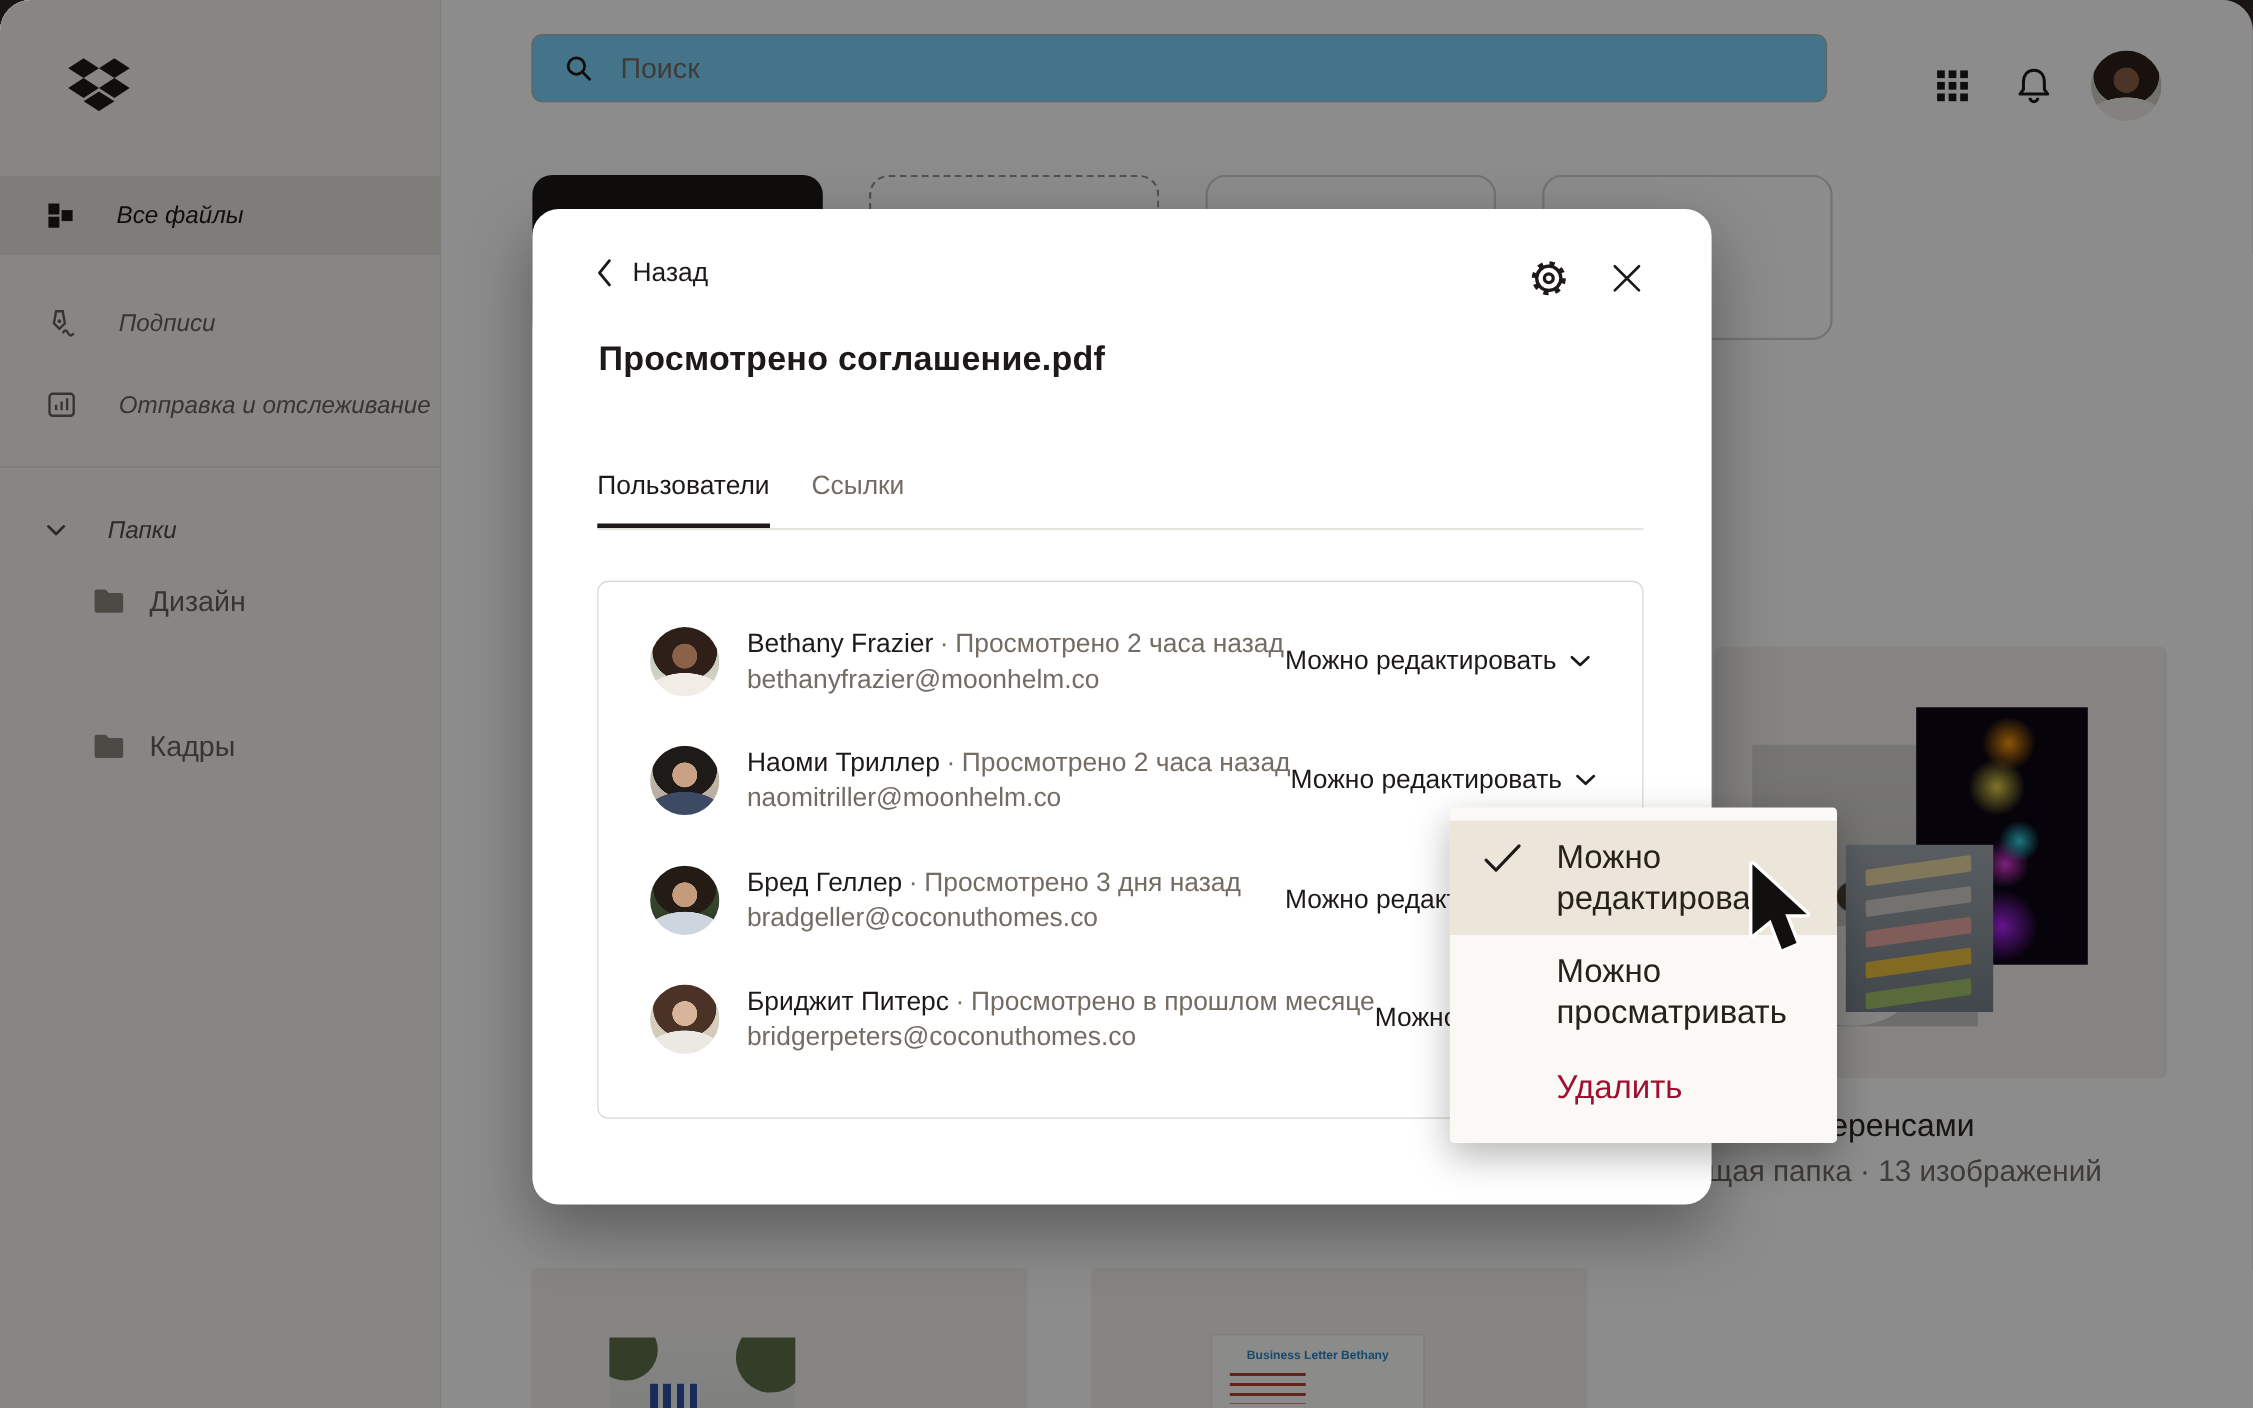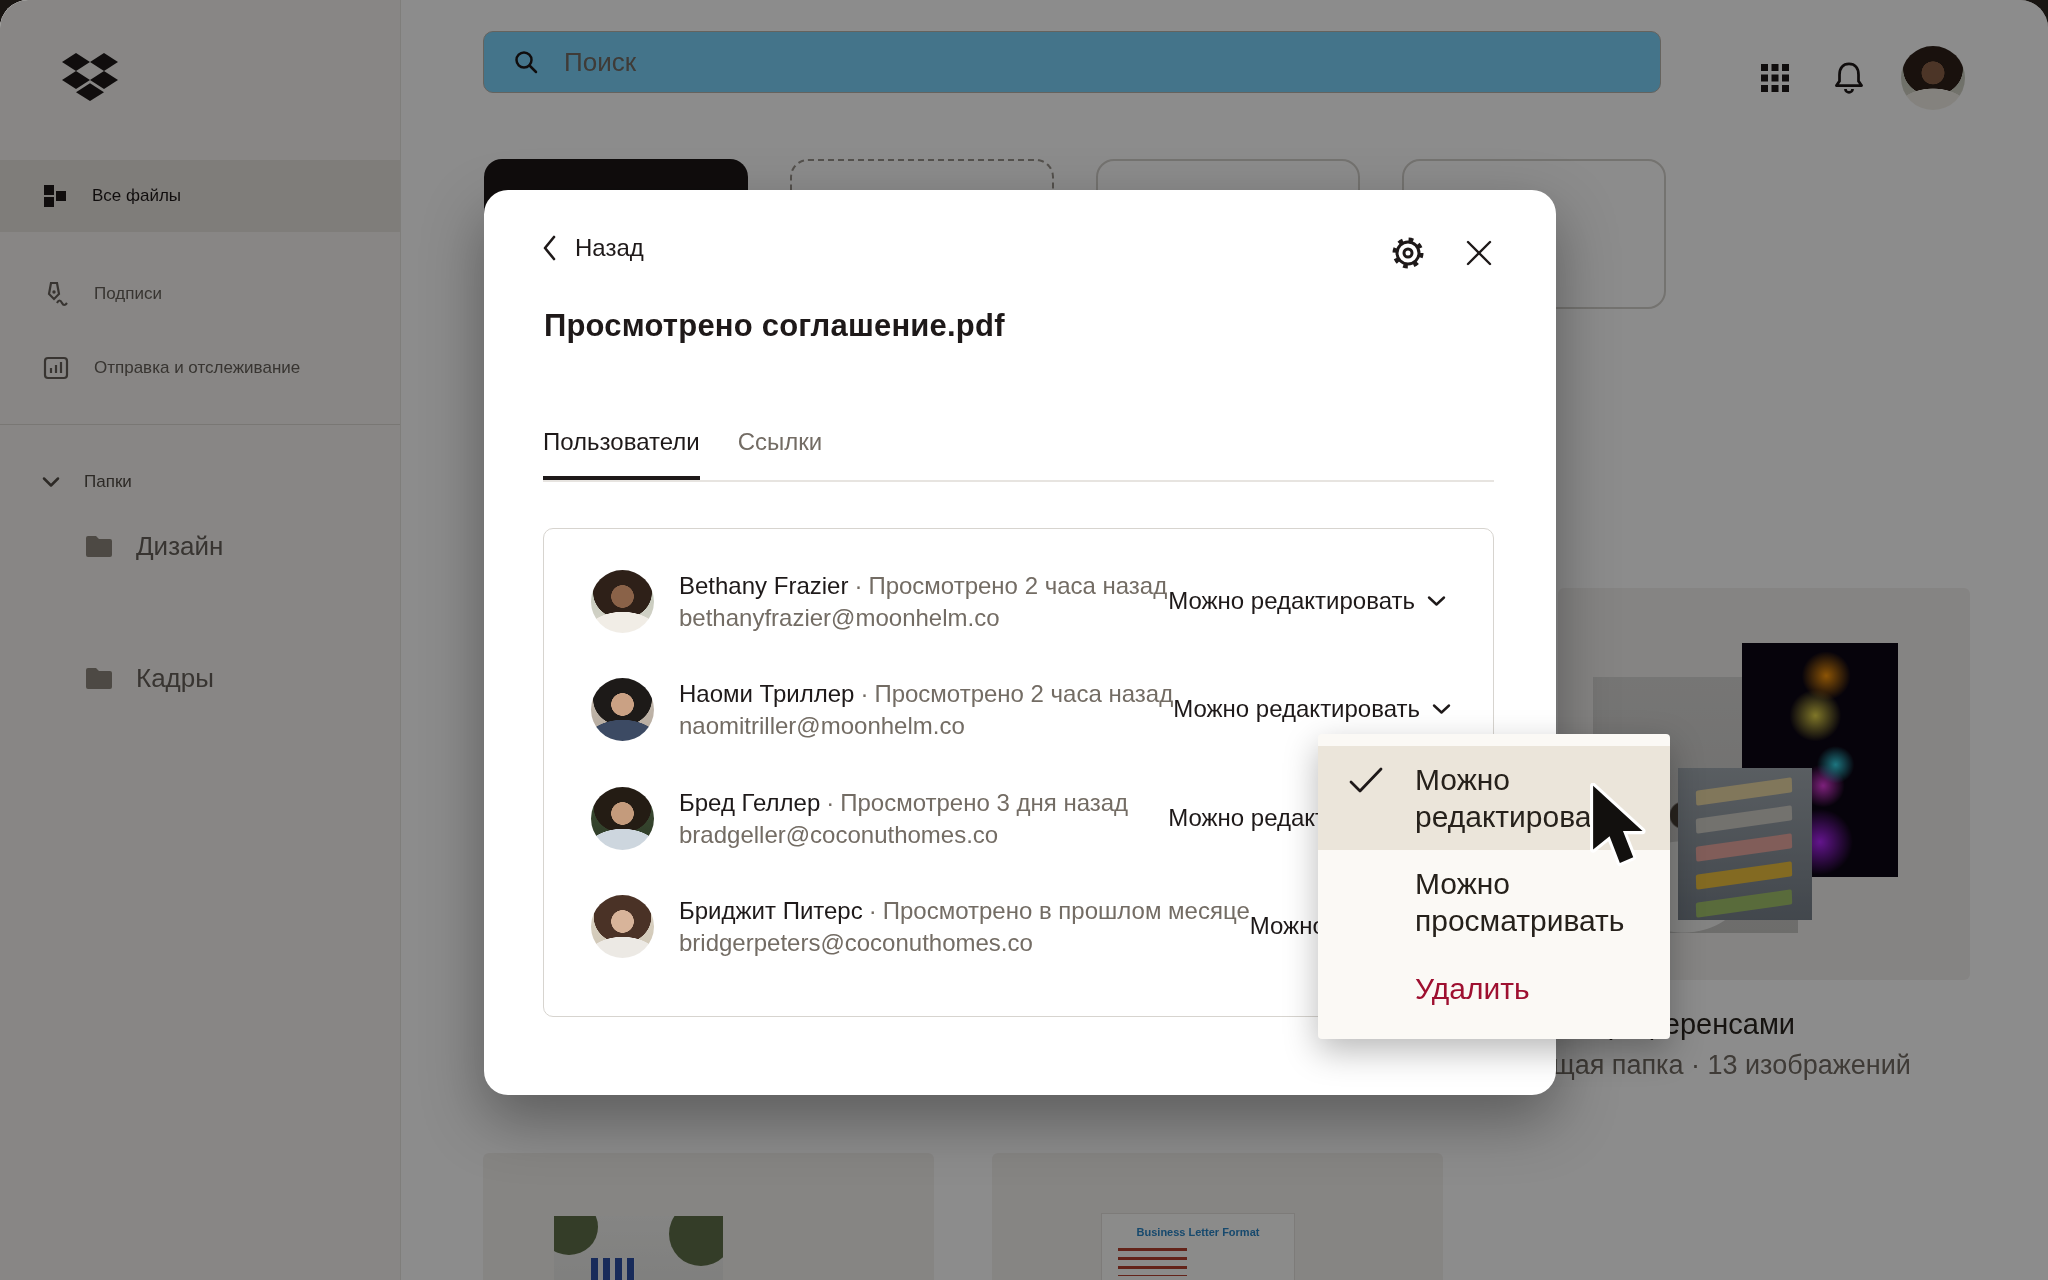--- a/index.html
+++ b/index.html
@@ -3,21 +3,21 @@
 <meta charset="utf-8">
 <style>
   html,body{margin:0;padding:0;background:#191512;}
   #app{position:relative;width:2048px;height:1280px;overflow:hidden;background:#fff;
        font-family:"Liberation Sans",sans-serif;color:#1e1919;border-radius:28px 28px 0 0;}
   svg{display:block;}
 
   
   .sidebar{position:absolute;left:0;top:0;width:400px;height:1280px;background:#f7f5f2;border-right:1px solid #e8e5e0;}
   .logo{position:absolute;left:62px;top:53px;}
-  .nav-row{position:absolute;left:0;width:400px;height:72px;display:flex;align-items:center;gap:24px;padding-left:42px;box-sizing:border-box;font-size:17px;color:#66605a;cursor:pointer;}
+  .nav-row{position:absolute;left:0;width:400px;height:72px;display:flex;align-items:center;gap:38px;padding-left:42px;box-sizing:border-box;font-size:22px;color:#66605a;cursor:pointer;font-style:italic;}
   .nav-row.active{background:#e8e4df;color:#1e1919;}
   .nav-label{white-space:nowrap;}
   .side-divider{position:absolute;left:0;top:424px;width:400px;height:1px;background:#ddd9d3;}
   .folder-row{position:absolute;left:0;width:400px;height:64px;display:flex;align-items:center;gap:22px;padding-left:84px;box-sizing:border-box;font-size:26px;color:#66605a;cursor:pointer;}
 
   
   .searchbar{position:absolute;left:483px;top:31px;width:1178px;height:62px;box-sizing:border-box;border:1px solid #b9b4ac;border-radius:10px;background:#7dd3fc;display:flex;align-items:center;gap:22px;padding-left:28px;}
   .searchbar input{border:none;outline:none;background:transparent;font-family:"Liberation Sans",sans-serif;font-size:26px;color:#1e1919;width:900px;}
   .searchbar input::placeholder{color:#736c64;}
   .top-icon{position:absolute;cursor:pointer;}
@@ -239,21 +239,21 @@
   <div class="bottom-card" style="left:483px;">
     <div class="img-greek">
       <div class="greek-green" style="left:-8%;top:-12%;width:34%;height:40%;"></div>
       <div class="greek-green" style="right:-6%;top:-10%;width:38%;height:46%;"></div>
       <div class="greek-gate"></div>
 
     </div>
   </div>
   <div class="bottom-card" style="left:992px;">
     <div class="img-doc">
-      <div class="doc-title">Business Letter Format</div>
+      <div class="doc-title">Business Letter Bethany</div>
       <div class="doc-red-lines"></div>
 
     </div>
   </div>
 
   <div class="backdrop"></div>
 
   <div class="modal">
     <div class="back-btn">
       <span>

